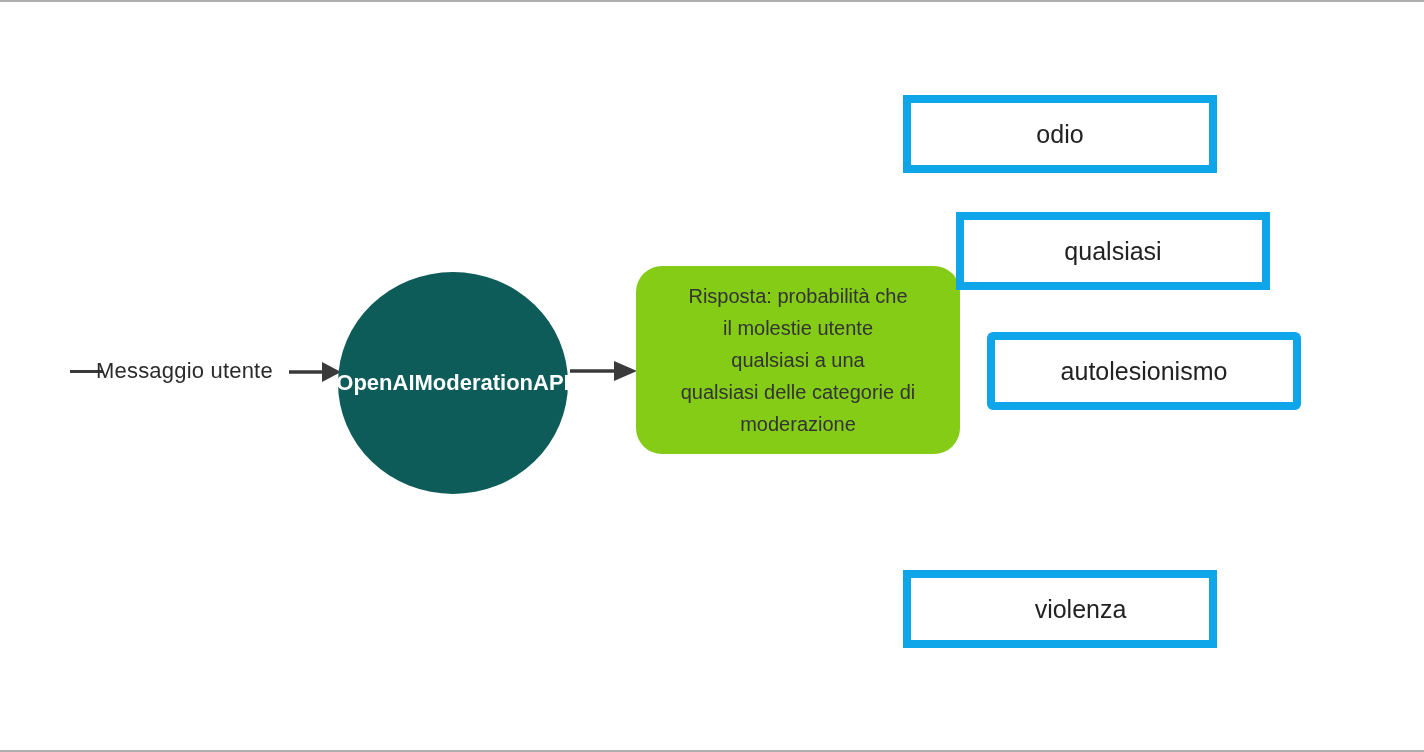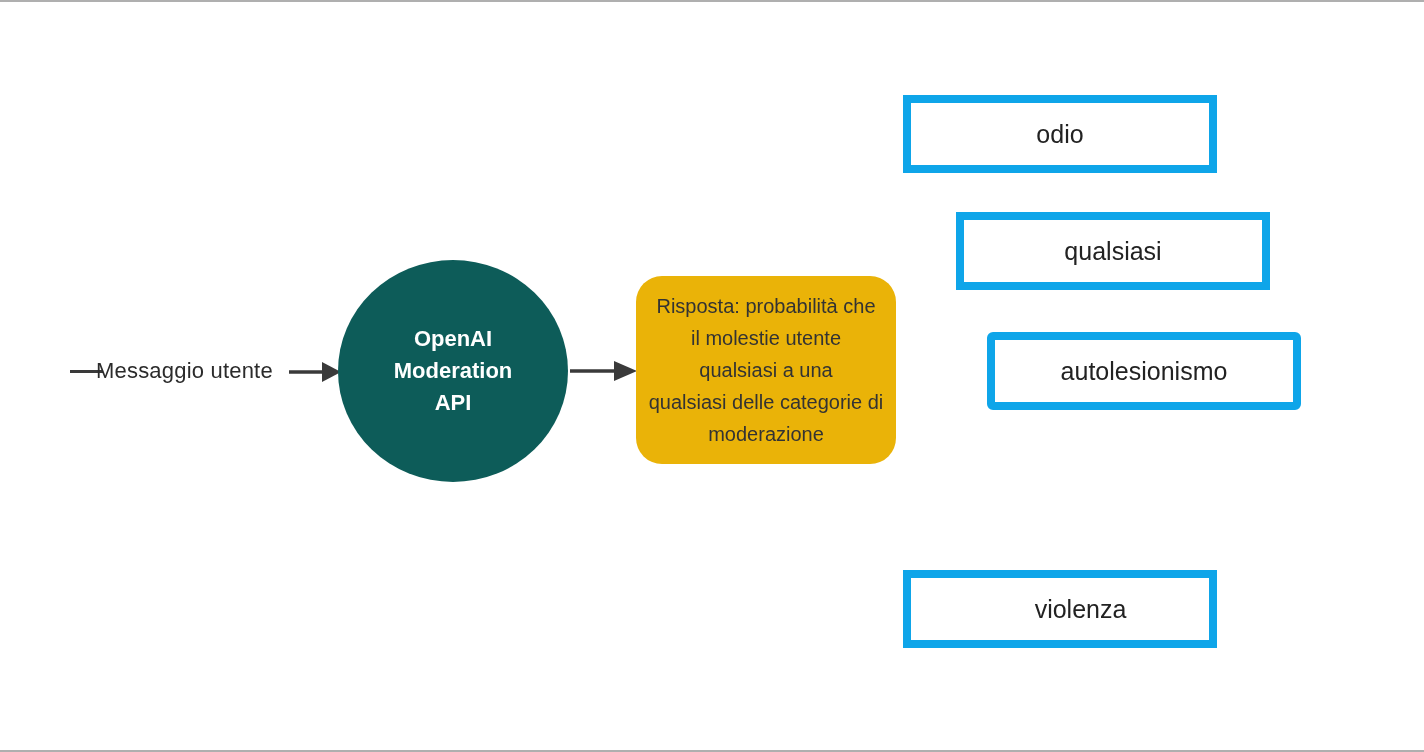--- a/index.html
+++ b/index.html
@@ -48,46 +48,46 @@
   .arrow-svg {
     position: absolute;
     overflow: visible;
   }
   .arrow-1 { left: 288px; top: 357px; }
   .arrow-2 { left: 570px; top: 356px; }
 
   .node-circle {
     position: absolute;
     left: 338px;
-    top: 260px;
+    top: 272px;
     width: 230px;
     height: 222px;
     border-radius: 50%;
     background: #0d5c59;
     display: flex;
-    flex-direction: column;
+    flex-direction: row;
     align-items: center;
     justify-content: center;
     text-align: left;
   }
   .node-circle .node-line {
     color: #ffffff;
     font-weight: 700;
     font-size: 22px;
     line-height: 32px;
   }
 
   .response-box {
     position: absolute;
     left: 636px;
-    top: 276px;
-    width: 260px;
+    top: 266px;
+    width: 324px;
     height: 188px;
     border-radius: 26px;
-    background: #eab308;
+    background: #84cc16;
     display: flex;
     flex-direction: column;
     align-items: center;
     justify-content: center;
     text-align: center;
   }
   .response-box .resp-line {
     font-size: 20px;
     line-height: 32px;
     color: #333333;

